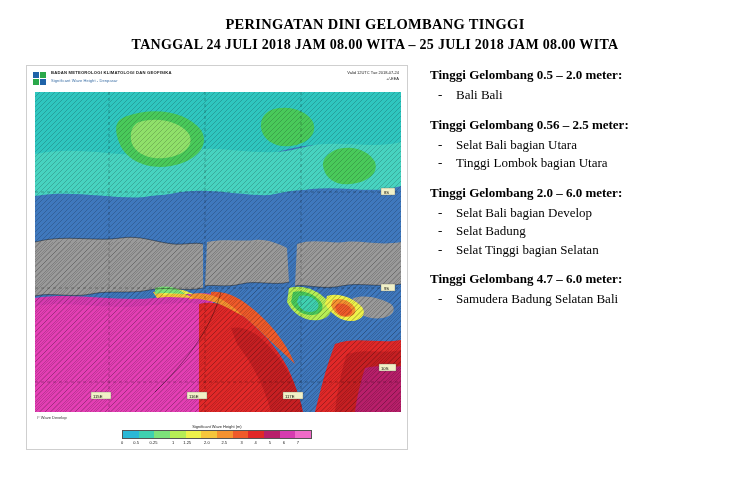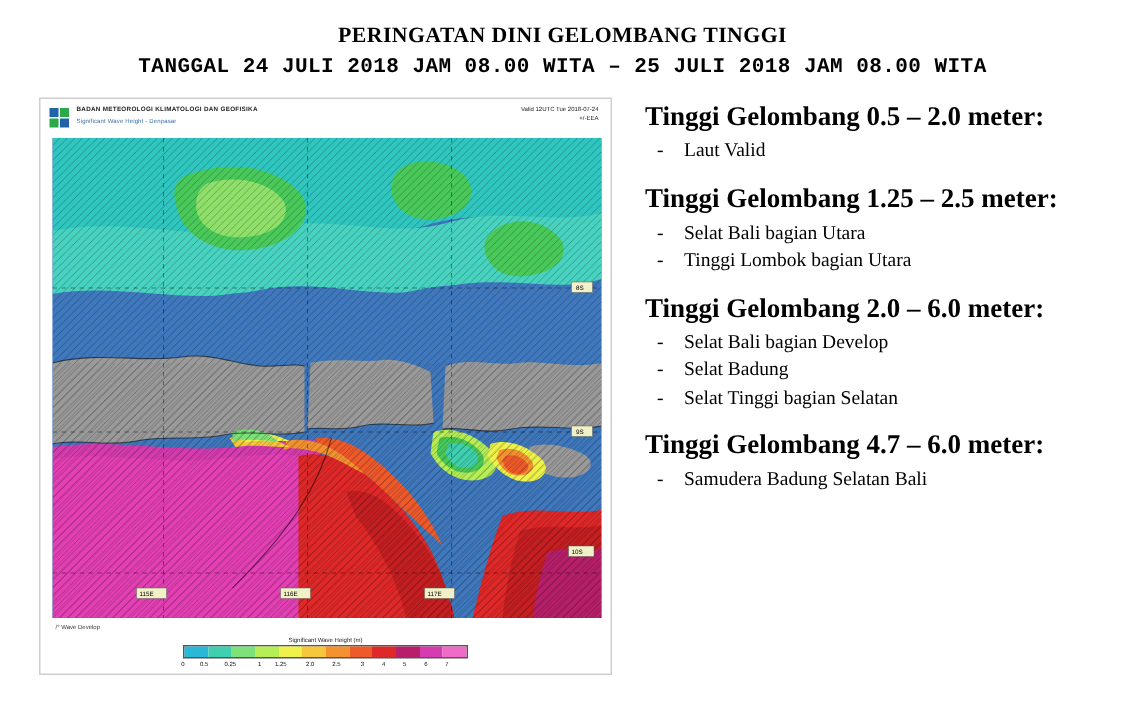--- a/index.html
+++ b/index.html
@@ -26,21 +26,20 @@
   }
   .header .line {
     font-weight: bold;
     font-size: 14.5px;
     letter-spacing: 0.3px;
     color: #000;
     line-height: 1.45;
   }
   .header .line.l3 {
     font-size: 14px;
-    font-family: Liberation Mono, monospace;
   }
   
   .content {
     position: relative;
     display: flex;
     align-items: flex-start;
     padding: 10px 18px 0 26px;
     box-sizing: border-box;
   }
   
@@ -152,21 +151,21 @@
   }
   
   .list-col {
     flex: 1 1 auto;
     padding-left: 22px;
     padding-top: 2px;
   }
   .group { margin-bottom: 12px; }
   .group-title {
     font-weight: bold;
-    font-size: 18px;
+    font-size: 13px;
     color: #000;
     margin-bottom: 3px;
     white-space: nowrap;
   }
   .item {
     display: flex;
     font-size: 13px;
     color: #000;
     line-height: 1.42;
     padding-left: 8px;
@@ -331,26 +330,26 @@
         </div>
       </div>
     </div>
 
     <div class="list-col">
 
       <div class="group">
         <div class="group-title">Tinggi Gelombang 0.5 – 2.0  meter:</div>
         <div class="item">
           <span class="dash">-</span>
-          <span class="txt">Laut Valid</span>
+          <span class="txt">Bali Bali</span>
         </div>
       </div>
 
       <div class="group">
-        <div class="group-title"> Tinggi Gelombang 1.25 – 2.5  meter:</div>
+        <div class="group-title"> Tinggi Gelombang 0.56 – 2.5  meter:</div>
         <div class="item">
           <span class="dash">-</span>
           <span class="txt">Selat Bali bagian Utara</span>
         </div>
         <div class="item">
           <span class="dash">-</span>
           <span class="txt">Tinggi Lombok bagian Utara</span>
         </div>
       </div>
 

